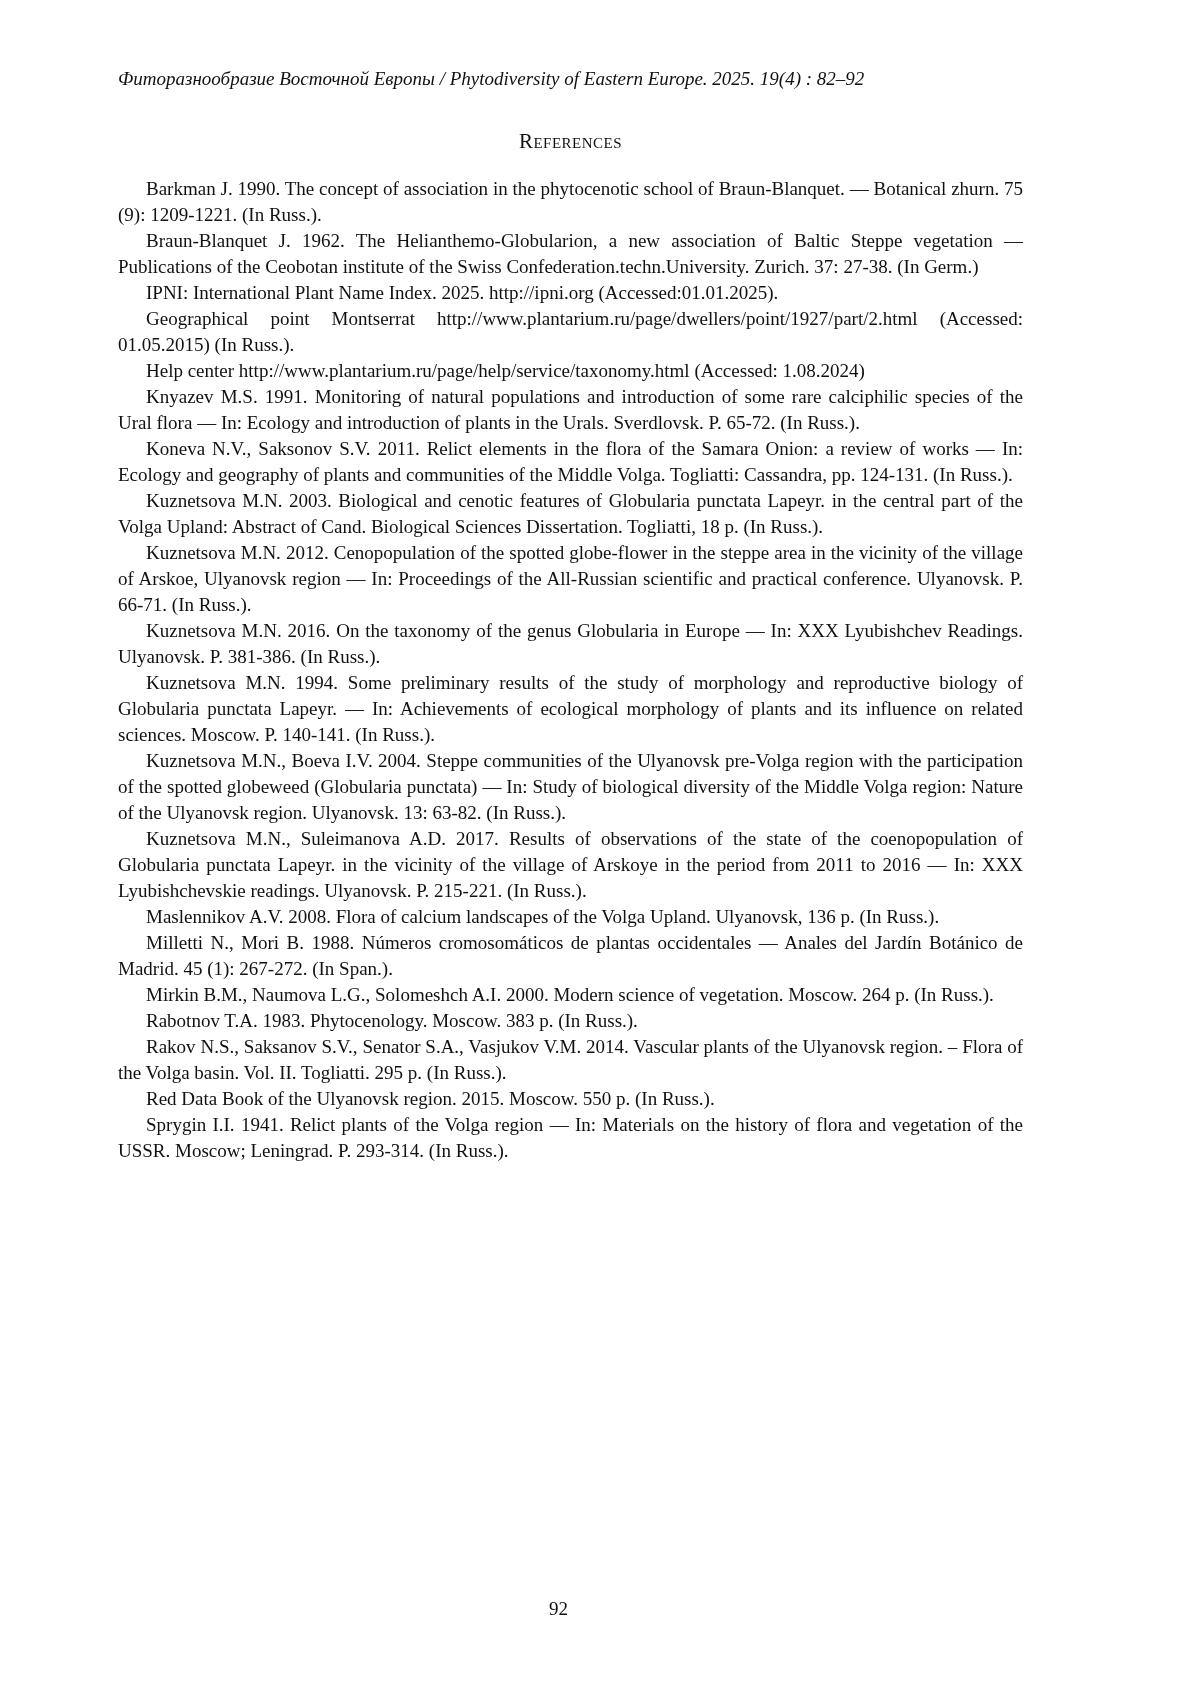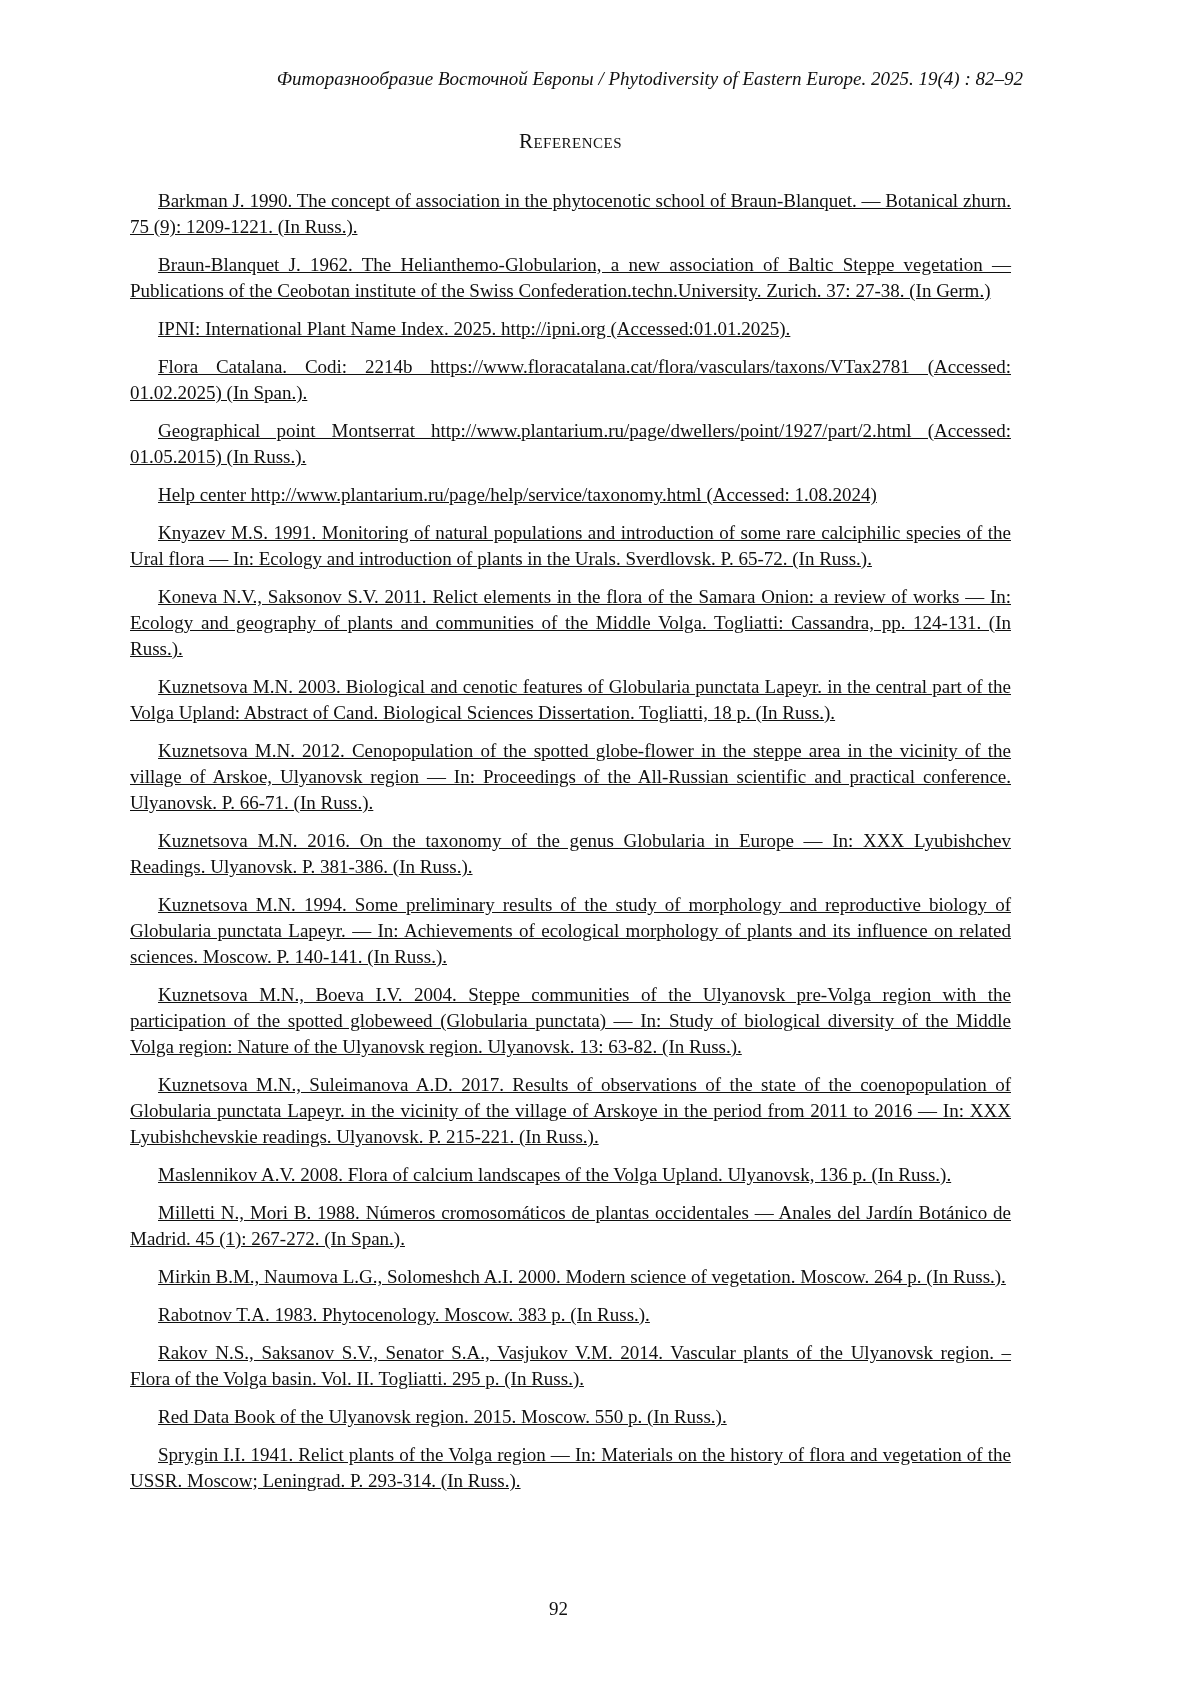--- a/index.html
+++ b/index.html
@@ -14,21 +14,21 @@
     background: #ffffff;
     color: #111111;
     font-family: "Liberation Serif", "DejaVu Serif", serif;
     overflow: hidden;
   }
   .running-head {
     position: absolute;
     top: 66px;
     left: 118px;
     width: 905px;
-    text-align: right;
+    text-align: left;
     font-style: italic;
     font-size: 19px;
     line-height: 26px;
     white-space: nowrap;
   }
   .section-title {
     position: absolute;
     top: 128px;
     left: 118px;
     width: 905px;
@@ -41,24 +41,23 @@
   .refs {
     position: absolute;
     top: 176px;
     left: 118px;
     width: 905px;
     font-size: 19px;
     line-height: 26px;
     text-align: justify;
   }
   .ref {
-    margin: 12px;
+    margin: 0;
     text-indent: 28px;
     overflow-wrap: break-word;
-    text-decoration: underline;
   }
   .page-number {
     position: absolute;
     top: 1596px;
     left: 106px;
     width: 905px;
     text-align: center;
     font-size: 19px;
     line-height: 26px;
   }
@@ -69,21 +68,20 @@
 <div class="page">
 
   <div class="running-head">Фиторазнообразие Восточной Европы / Phytodiversity of Eastern Europe. 2025. 19(4) : 82–92</div>
 
   <div class="section-title">References</div>
 
   <div class="refs">
       <p class="ref">Barkman J. 1990. The concept of association in the phytocenotic school of Braun-Blanquet. — Botanical zhurn. 75 (9): 1209-1221. (In Russ.).</p>
       <p class="ref">Braun-Blanquet J. 1962. The Helianthemo-Globularion, a new association of Baltic Steppe vegetation — Publications of the Ceobotan institute of the Swiss Confederation.techn.University. Zurich. 37: 27-38. (In Germ.)</p>
       <p class="ref">IPNI: International Plant Name Index. 2025. http://ipni.org (Accessed:01.01.2025).</p>
-      <p class="ref">Flora Catalana. Codi: 2214b https://www.floracatalana.cat/flora/vasculars/taxons/VTax2781 (Accessed: 01.02.2025) (In Span.).</p>
       <p class="ref">Geographical point Montserrat http://www.plantarium.ru/page/dwellers/point/1927/part/2.html (Accessed: 01.05.2015) (In Russ.).</p>
       <p class="ref">Help center http://www.plantarium.ru/page/help/service/taxonomy.html (Accessed: 1.08.2024)</p>
       <p class="ref">Knyazev M.S. 1991. Monitoring of natural populations and introduction of some rare calciphilic species of the Ural flora — In: Ecology and introduction of plants in the Urals. Sverdlovsk. P. 65-72. (In Russ.).</p>
       <p class="ref">Koneva N.V., Saksonov S.V. 2011. Relict elements in the flora of the Samara Onion: a review of works — In: Ecology and geography of plants and communities of the Middle Volga. Togliatti: Cassandra, pp. 124-131. (In Russ.).</p>
       <p class="ref">Kuznetsova M.N. 2003. Biological and cenotic features of Globularia punctata Lapeyr. in the central part of the Volga Upland: Abstract of Cand. Biological Sciences Dissertation. Togliatti, 18 p. (In Russ.).</p>
       <p class="ref">Kuznetsova M.N. 2012. Cenopopulation of the spotted globe-flower in the steppe area in the vicinity of the village of Arskoe, Ulyanovsk region — In: Proceedings of the All-Russian scientific and practical conference. Ulyanovsk. P. 66-71. (In Russ.).</p>
       <p class="ref">Kuznetsova M.N. 2016. On the taxonomy of the genus Globularia in Europe — In: XXX Lyubishchev Readings. Ulyanovsk. P. 381-386. (In Russ.).</p>
       <p class="ref">Kuznetsova M.N. 1994. Some preliminary results of the study of morphology and reproductive biology of Globularia punctata Lapeyr. — In: Achievements of ecological morphology of plants and its influence on related sciences. Moscow. P. 140-141. (In Russ.).</p>
       <p class="ref">Kuznetsova M.N., Boeva I.V. 2004. Steppe communities of the Ulyanovsk pre-Volga region with the participation of the spotted globeweed (Globularia punctata) — In: Study of biological diversity of the Middle Volga region: Nature of the Ulyanovsk region. Ulyanovsk. 13: 63-82. (In Russ.).</p>
       <p class="ref">Kuznetsova M.N., Suleimanova A.D. 2017. Results of observations of the state of the coenopopulation of Globularia punctata Lapeyr. in the vicinity of the village of Arskoye in the period from 2011 to 2016 — In: XXX Lyubishchevskie readings. Ulyanovsk. P. 215-221. (In Russ.).</p>

